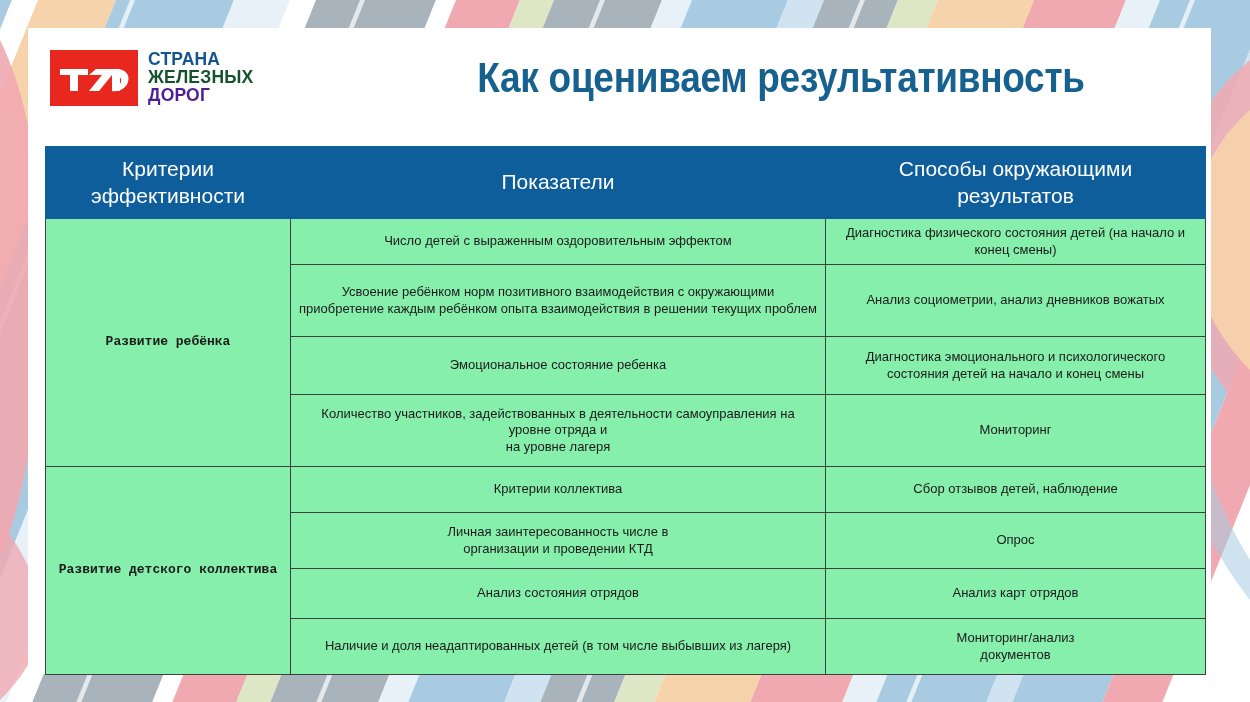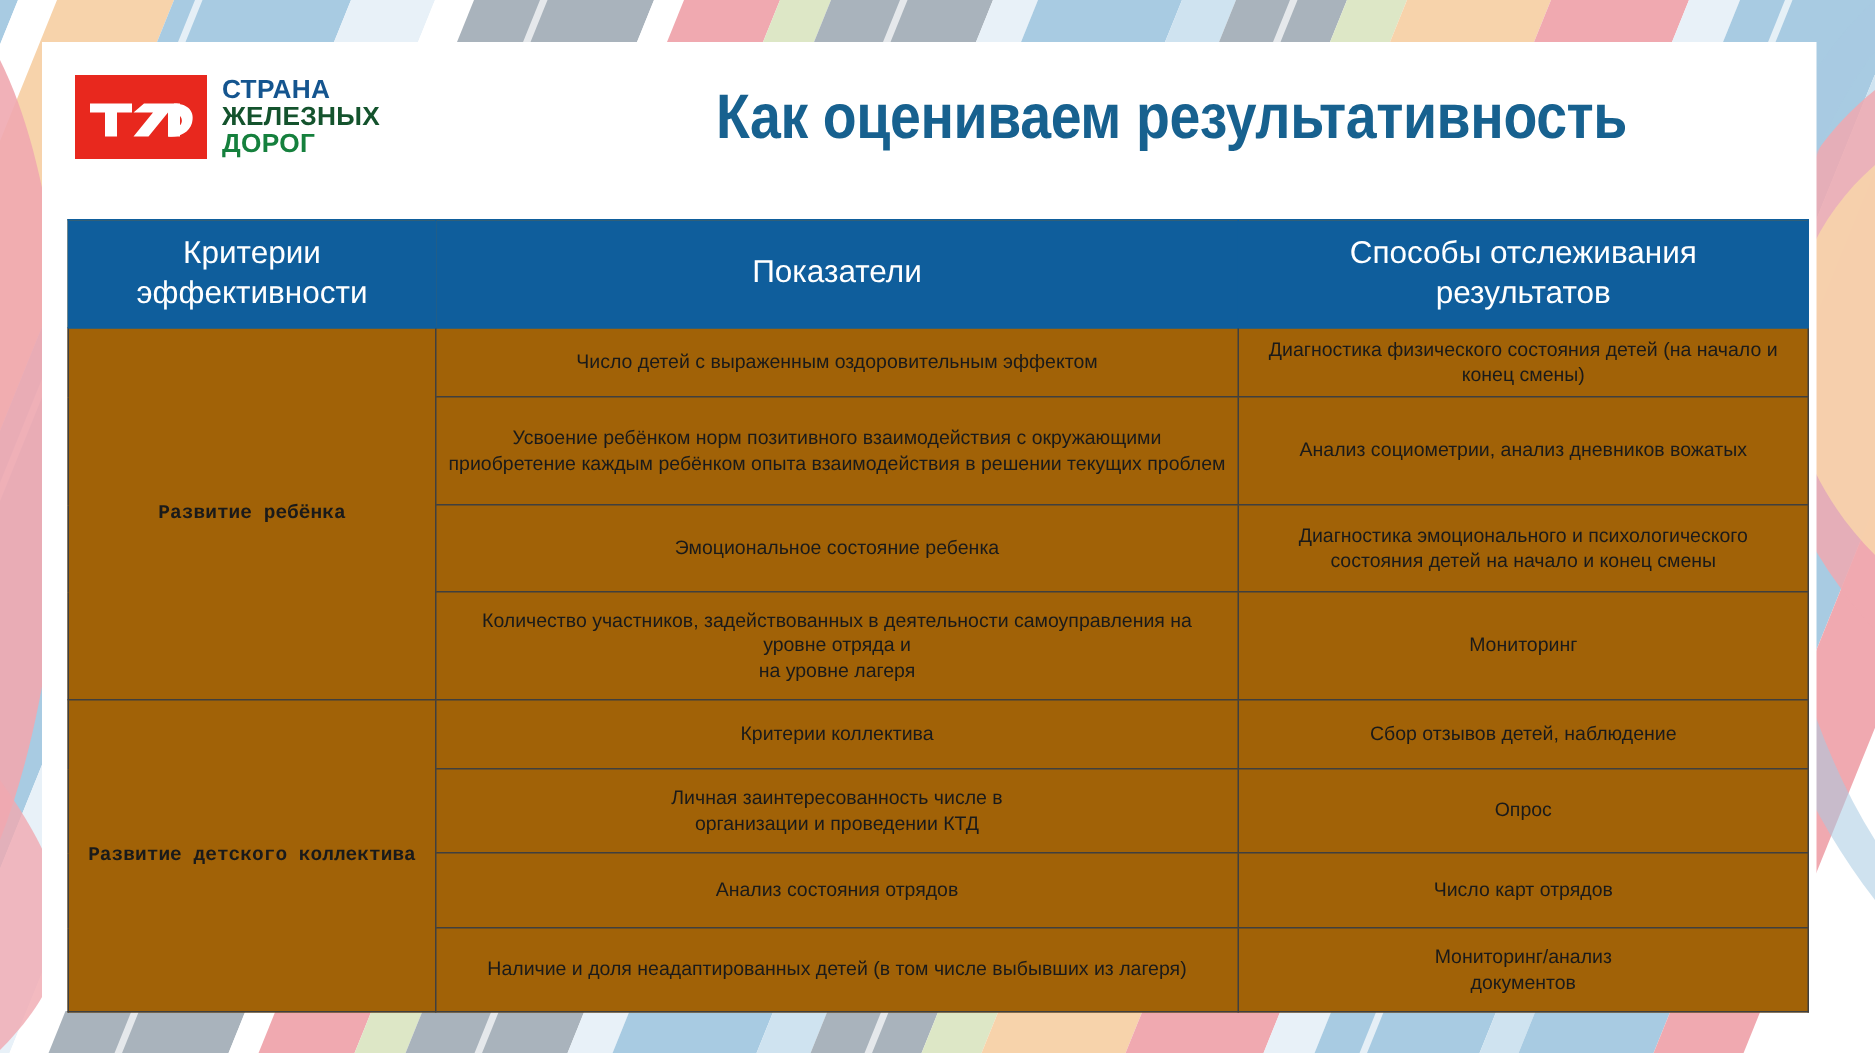--- a/index.html
+++ b/index.html
@@ -54,21 +54,21 @@
   .logo-words {
     display: flex;
     flex-direction: column;
     line-height: 1.02;
     font-weight: 700;
     font-size: 17.5px;
     letter-spacing: 0.2px;
   }
   .lw-1 { color: #15558f; }
   .lw-2 { color: #14532d; }
-  .lw-3 { color: #15803d; }
+  .lw-3 { color: #4c1d95; }
 
   .slide-title {
     position: absolute;
     right: 26px; top: 26px;
     width: 830px;
     text-align: center;
     color: #17618f;
     font-size: 42px;
     font-weight: 700;
     font-family: "Liberation Sans Narrow", "Liberation Sans", sans-serif;
@@ -78,21 +78,21 @@
     letter-spacing: -0.3px;
   }
 
   
   .eval-table {
     position: absolute;
     left: 17px; top: 118px;
     width: 1160px;
     border-collapse: collapse;
     table-layout: fixed;
-    background: #a16207;
+    background: #86efac;
   }
   .eval-table td, .eval-table th {
     border: 1.4px solid #3f3f3f;
     padding: 6px 8px;
     text-align: center;
     vertical-align: middle;
     color: #1a1a1a;
     font-size: 13px;
     line-height: 1.28;
   }
@@ -218,21 +218,21 @@
           <col class="col-meth">
       </colgroup>
       <thead>
         <tr>
           <th>
             <span class="cell-line">Критерии</span>
             <span class="cell-line">эффективности</span>
           </th>
           <th>Показатели</th>
           <th>
-            <span class="cell-line">Способы отслеживания</span>
+            <span class="cell-line">Способы окружающими</span>
             <span class="cell-line">результатов</span>
           </th>
         </tr>
       </thead>
       <tbody>
 
         <tr>
           <td class="group-cell" rowspan="4" style="height:54px">Развитие ребёнка</td>
           <td>Число детей с выраженным оздоровительным эффектом</td>
           <td>Диагностика физического состояния детей (на начало и конец смены)</td>
@@ -260,21 +260,21 @@
         </tr>
         <tr style="height:56px">
           <td>
             <span class="cell-line">Личная заинтересованность числе в</span>
             <span class="cell-line">организации и проведении КТД</span>
           </td>
           <td>Опрос</td>
         </tr>
         <tr style="height:50px">
           <td>Анализ состояния отрядов</td>
-          <td>Число карт отрядов</td>
+          <td>Анализ карт отрядов</td>
         </tr>
         <tr style="height:56px">
           <td>Наличие и доля неадаптированных детей (в том числе выбывших из лагеря)</td>
           <td>
             <span class="cell-line">Мониторинг/анализ</span>
             <span class="cell-line">документов</span>
           </td>
         </tr>
       </tbody>
     </table>

